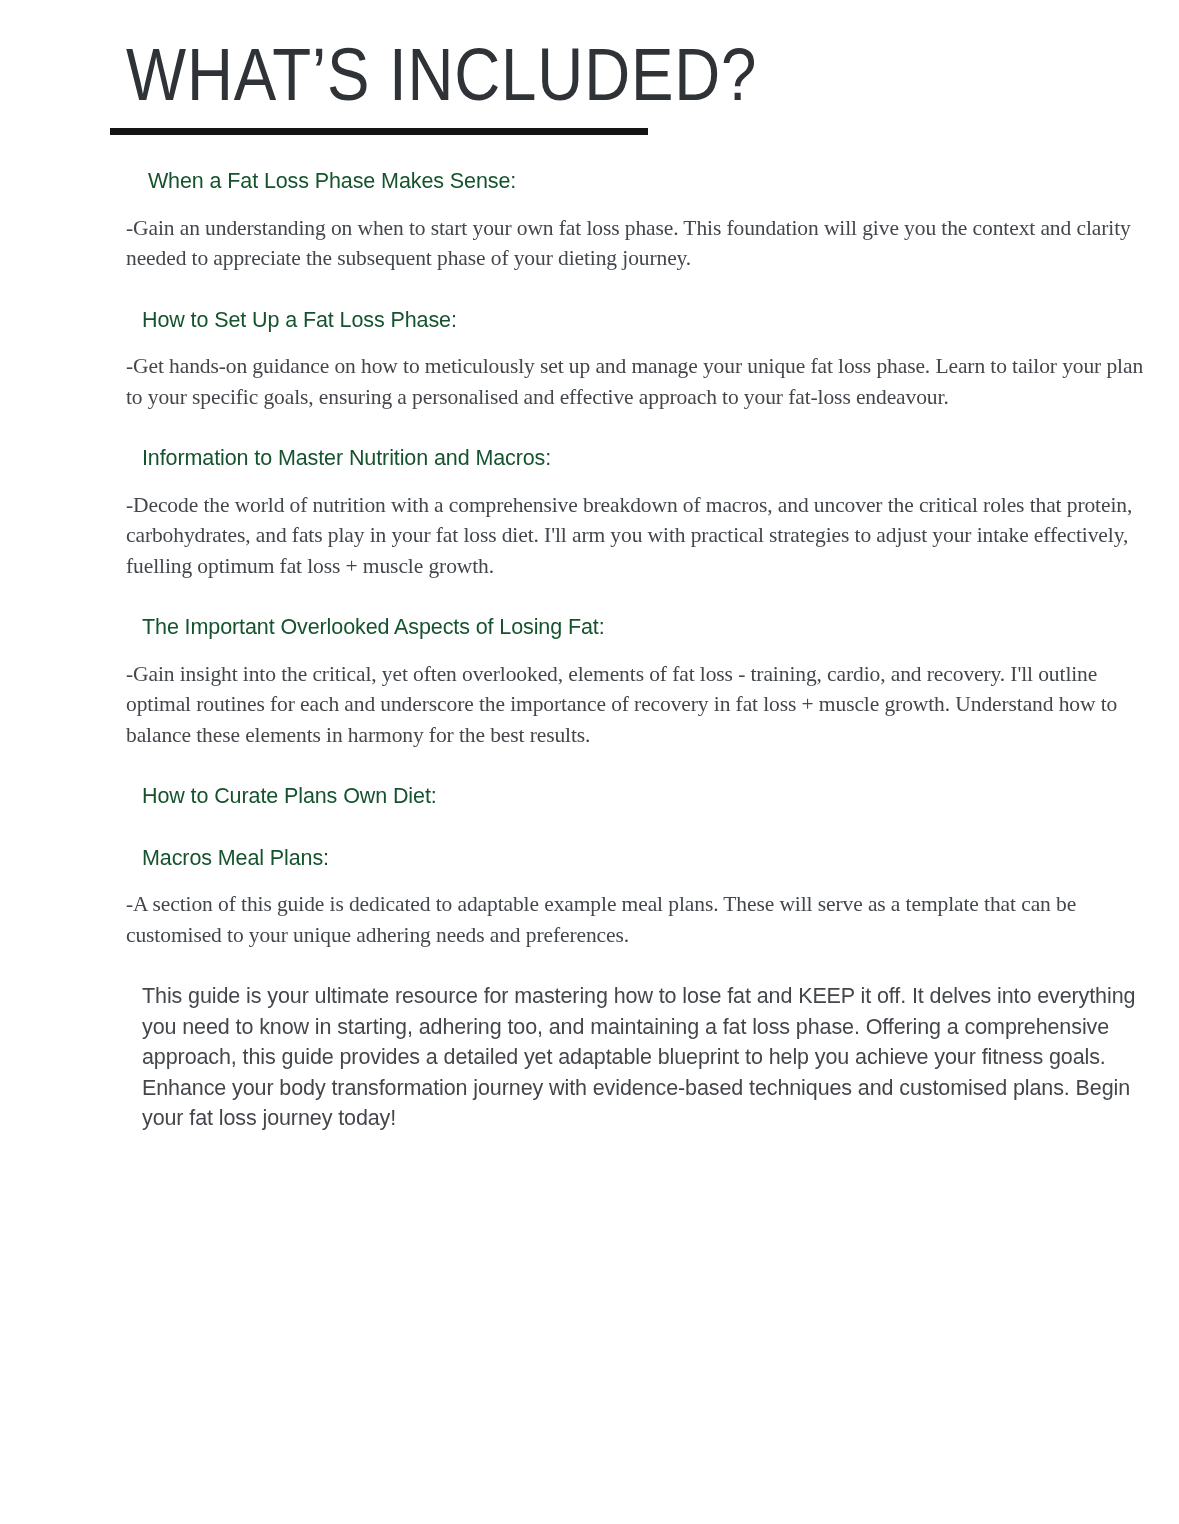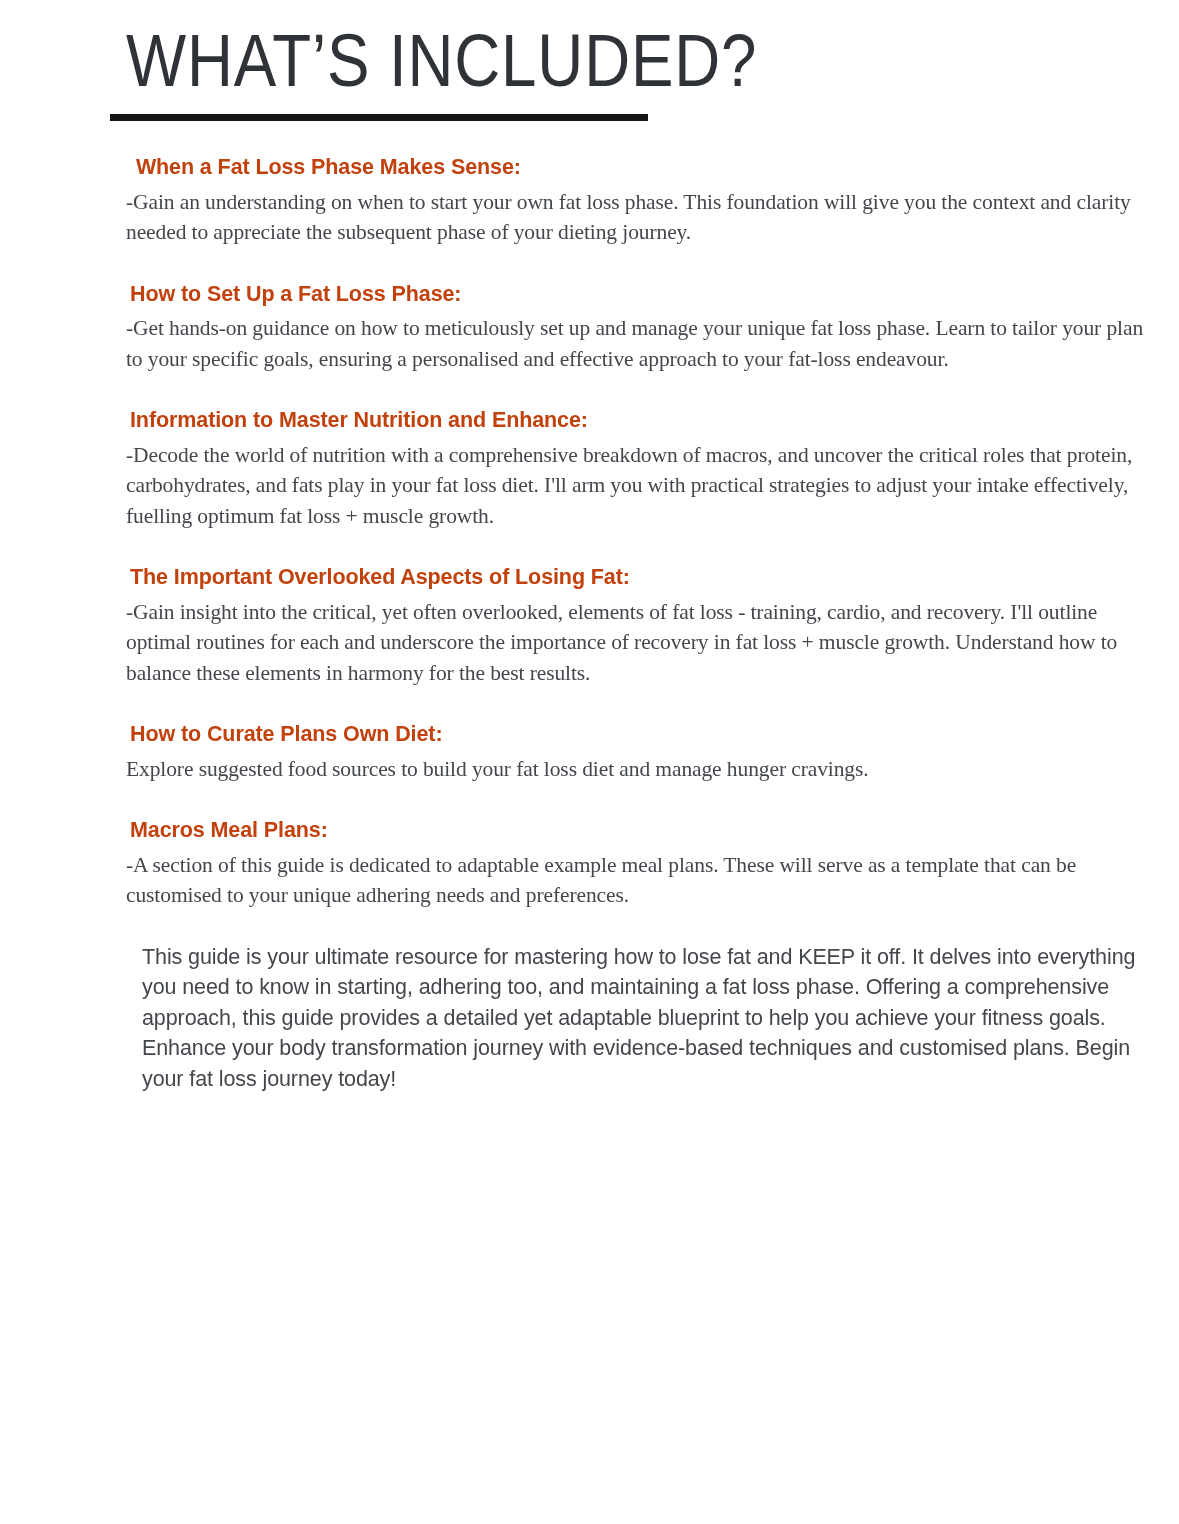--- a/index.html
+++ b/index.html
@@ -8,21 +8,21 @@
     background: #ffffff;
   }
   .page {
     position: relative;
     width: 1179px;
     height: 1524px;
     background: #ffffff;
     font-family: "Liberation Sans", sans-serif;
     overflow: hidden;
     box-sizing: border-box;
-    padding: 24px 22px 0 126px;
+    padding: 38px 22px 0 126px;
   }
   .title {
     margin: 0;
     font-size: 74px;
     font-weight: 500;
     color: #2f3337;
     line-height: 1.0;
     white-space: nowrap;
   }
   .title-inner {
@@ -42,24 +42,24 @@
     max-width: 1034px;
     font-size: 21.5px;
     line-height: 30.5px;
     color: #43474c;
     letter-spacing: -0.1px;
   }
   .section {
     margin: 0 0 31px 0;
   }
   .section-heading {
-    margin: 4px;
+    margin: 16px;
     font-size: 21.5px;
-    font-weight: 700;
-    color: #c2410c;
+    font-weight: 400;
+    color: #14532d;
     line-height: 30.5px;
     white-space: pre-wrap;
   }
   .section-body {
     margin: 0;
     font-family: Liberation Serif, serif;
   }
   .closing {
     margin: 16px;
   }
@@ -77,32 +77,31 @@
       <p class="section-heading"> When a Fat Loss Phase Makes Sense:</p>
       <p class="section-body">-Gain an understanding on when to start your own fat loss phase. This foundation will give you the context and clarity needed to appreciate the subsequent phase of your dieting journey.</p>
     </div>
 
     <div class="section">
       <p class="section-heading">How to Set Up a Fat Loss Phase:</p>
       <p class="section-body">-Get hands-on guidance on how to meticulously set up and manage your unique fat loss phase. Learn to tailor your plan to your specific goals, ensuring a personalised and effective approach to your fat-loss endeavour.</p>
     </div>
 
     <div class="section">
-      <p class="section-heading">Information to Master Nutrition and Enhance:</p>
+      <p class="section-heading">Information to Master Nutrition and Macros:</p>
       <p class="section-body">-Decode the world of nutrition with a comprehensive breakdown of macros, and uncover the critical roles that protein, carbohydrates, and fats play in your fat loss diet. I'll arm you with practical strategies to adjust your intake effectively, fuelling optimum fat loss + muscle growth.</p>
     </div>
 
     <div class="section">
       <p class="section-heading">The Important Overlooked Aspects of Losing Fat:</p>
       <p class="section-body">-Gain insight into the critical, yet often overlooked, elements of fat loss - training, cardio, and recovery. I'll outline optimal routines for each and underscore the importance of recovery in fat loss + muscle growth. Understand how to balance these elements in harmony for the best results.</p>
     </div>
 
     <div class="section">
       <p class="section-heading">How to Curate Plans Own Diet:</p>
-      <p class="section-body">Explore suggested food sources to build your fat loss diet and manage hunger cravings.</p>
     </div>
 
     <div class="section">
       <p class="section-heading">Macros Meal Plans:</p>
       <p class="section-body">-A section of this guide is dedicated to adaptable example meal plans. These will serve as a template that can be customised to your unique adhering needs and preferences.</p>
     </div>
 
     <div class="section">
     </div>
 

